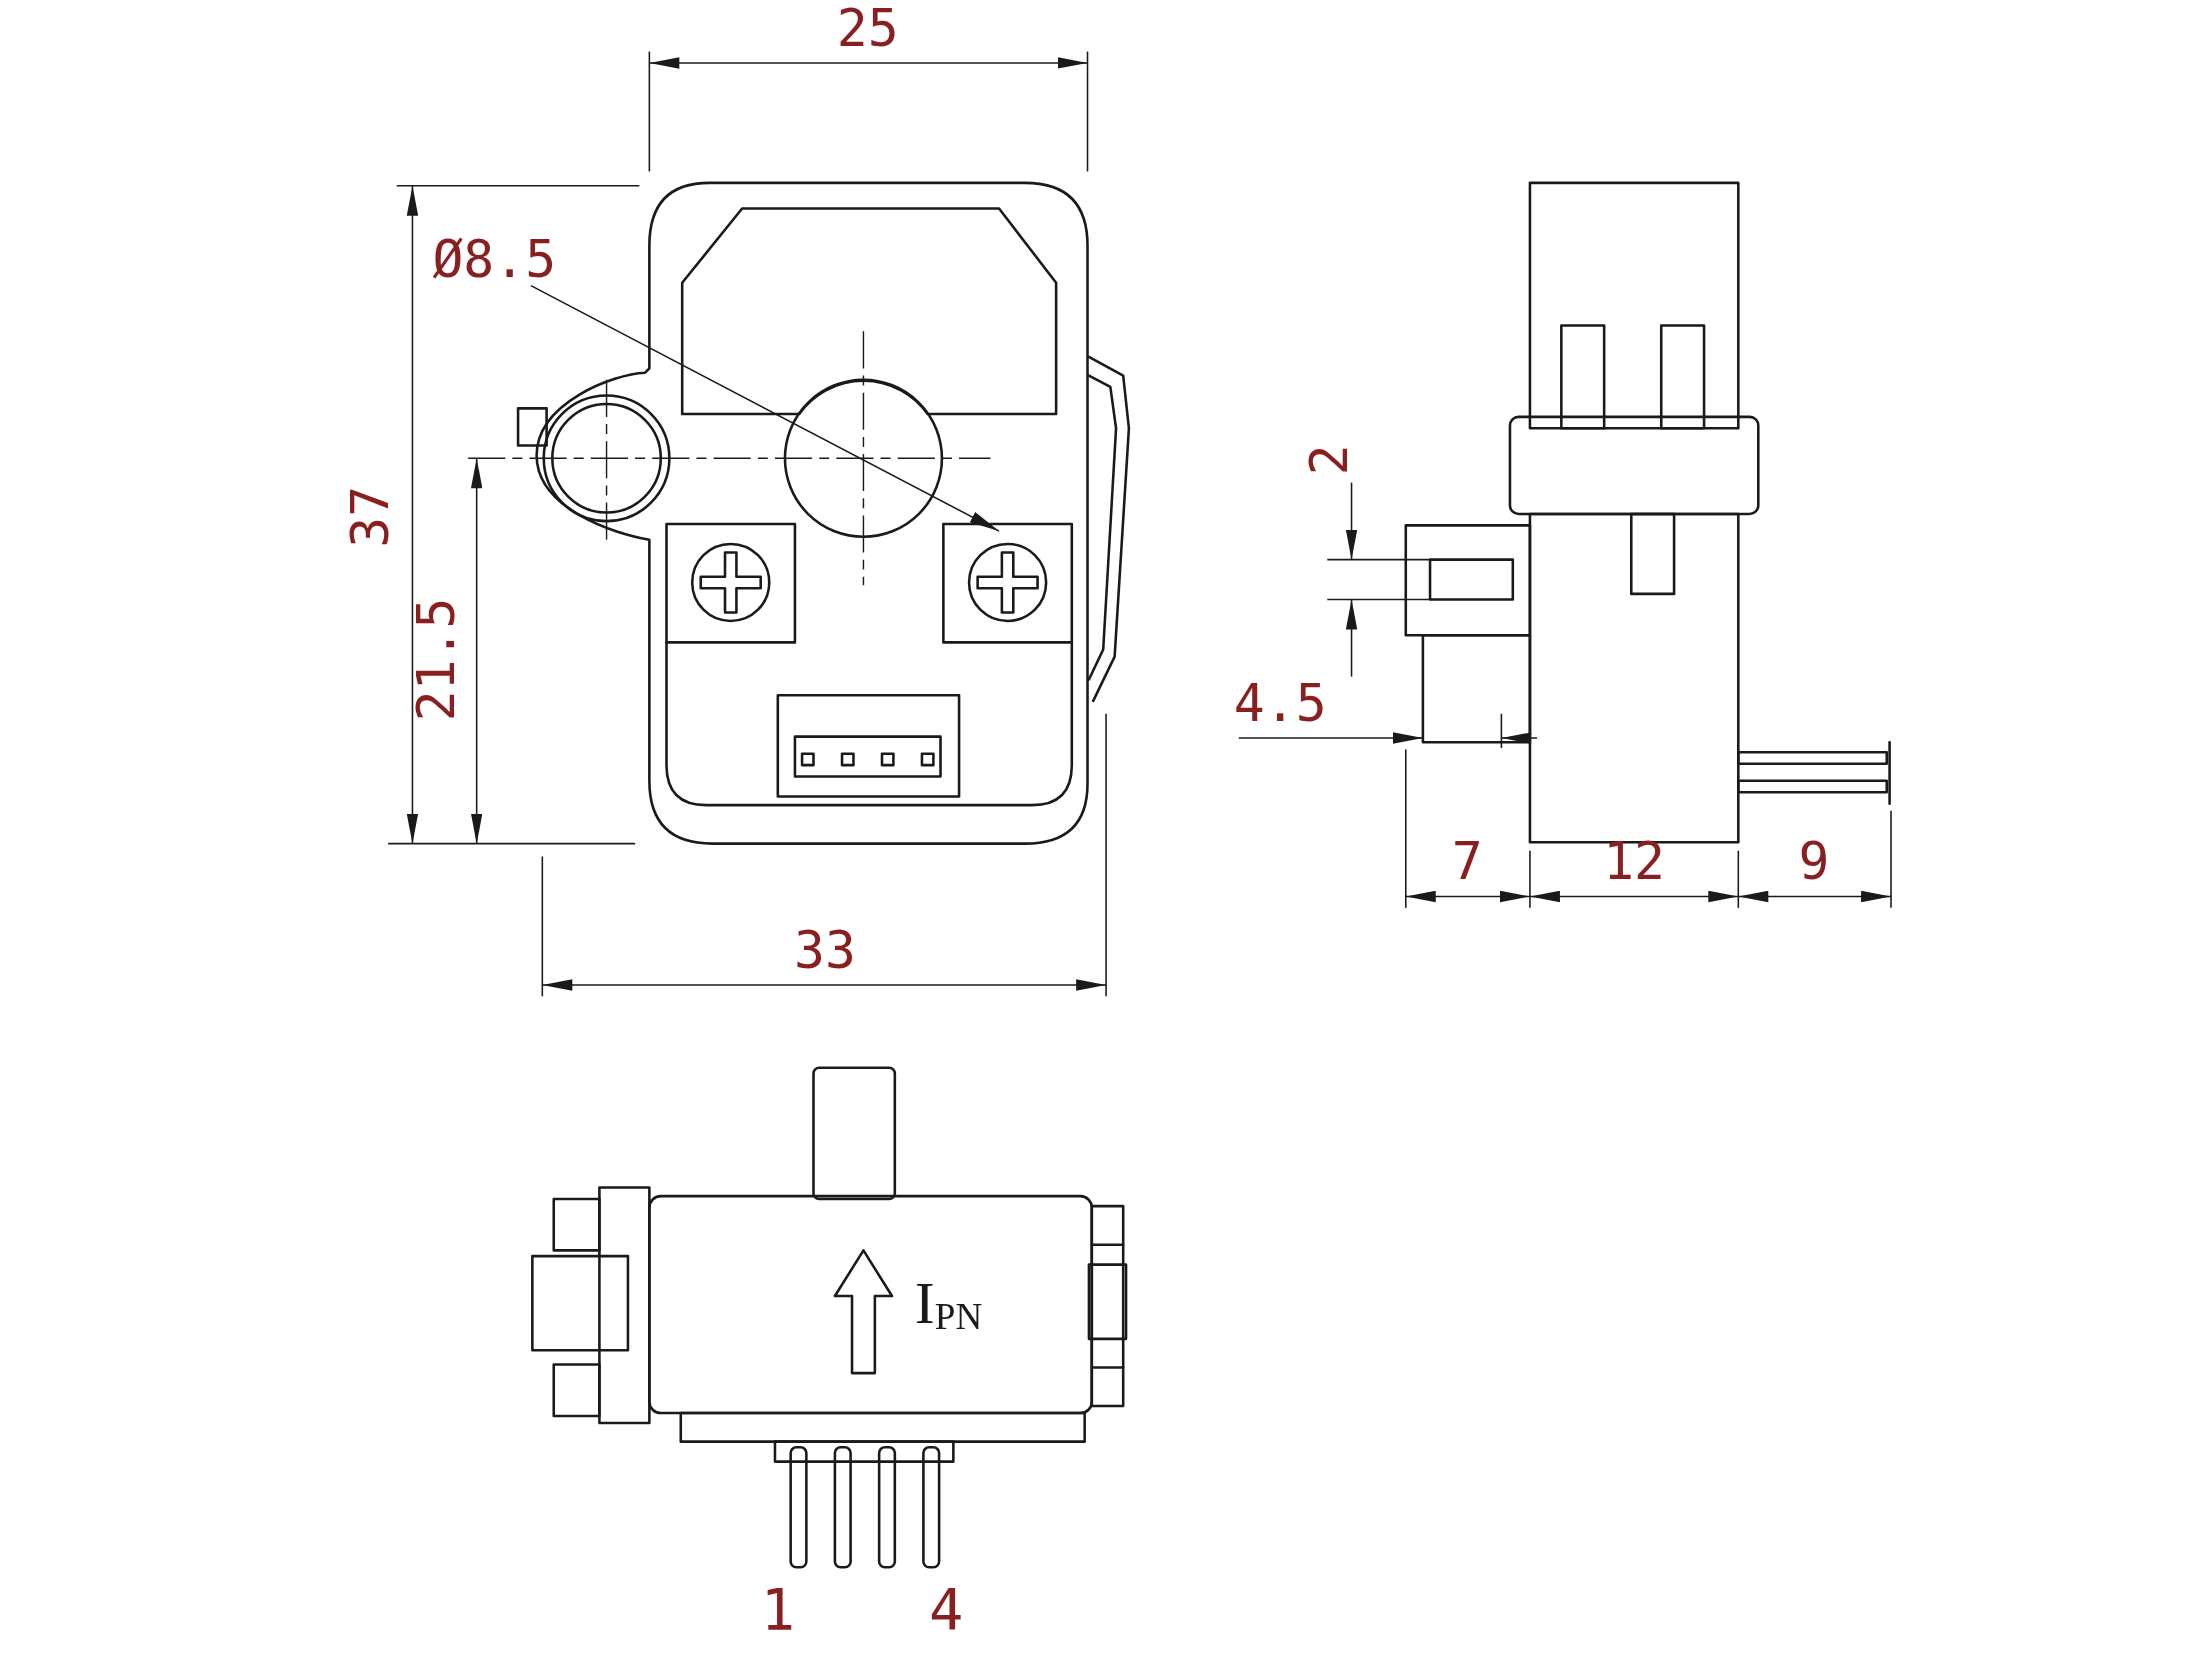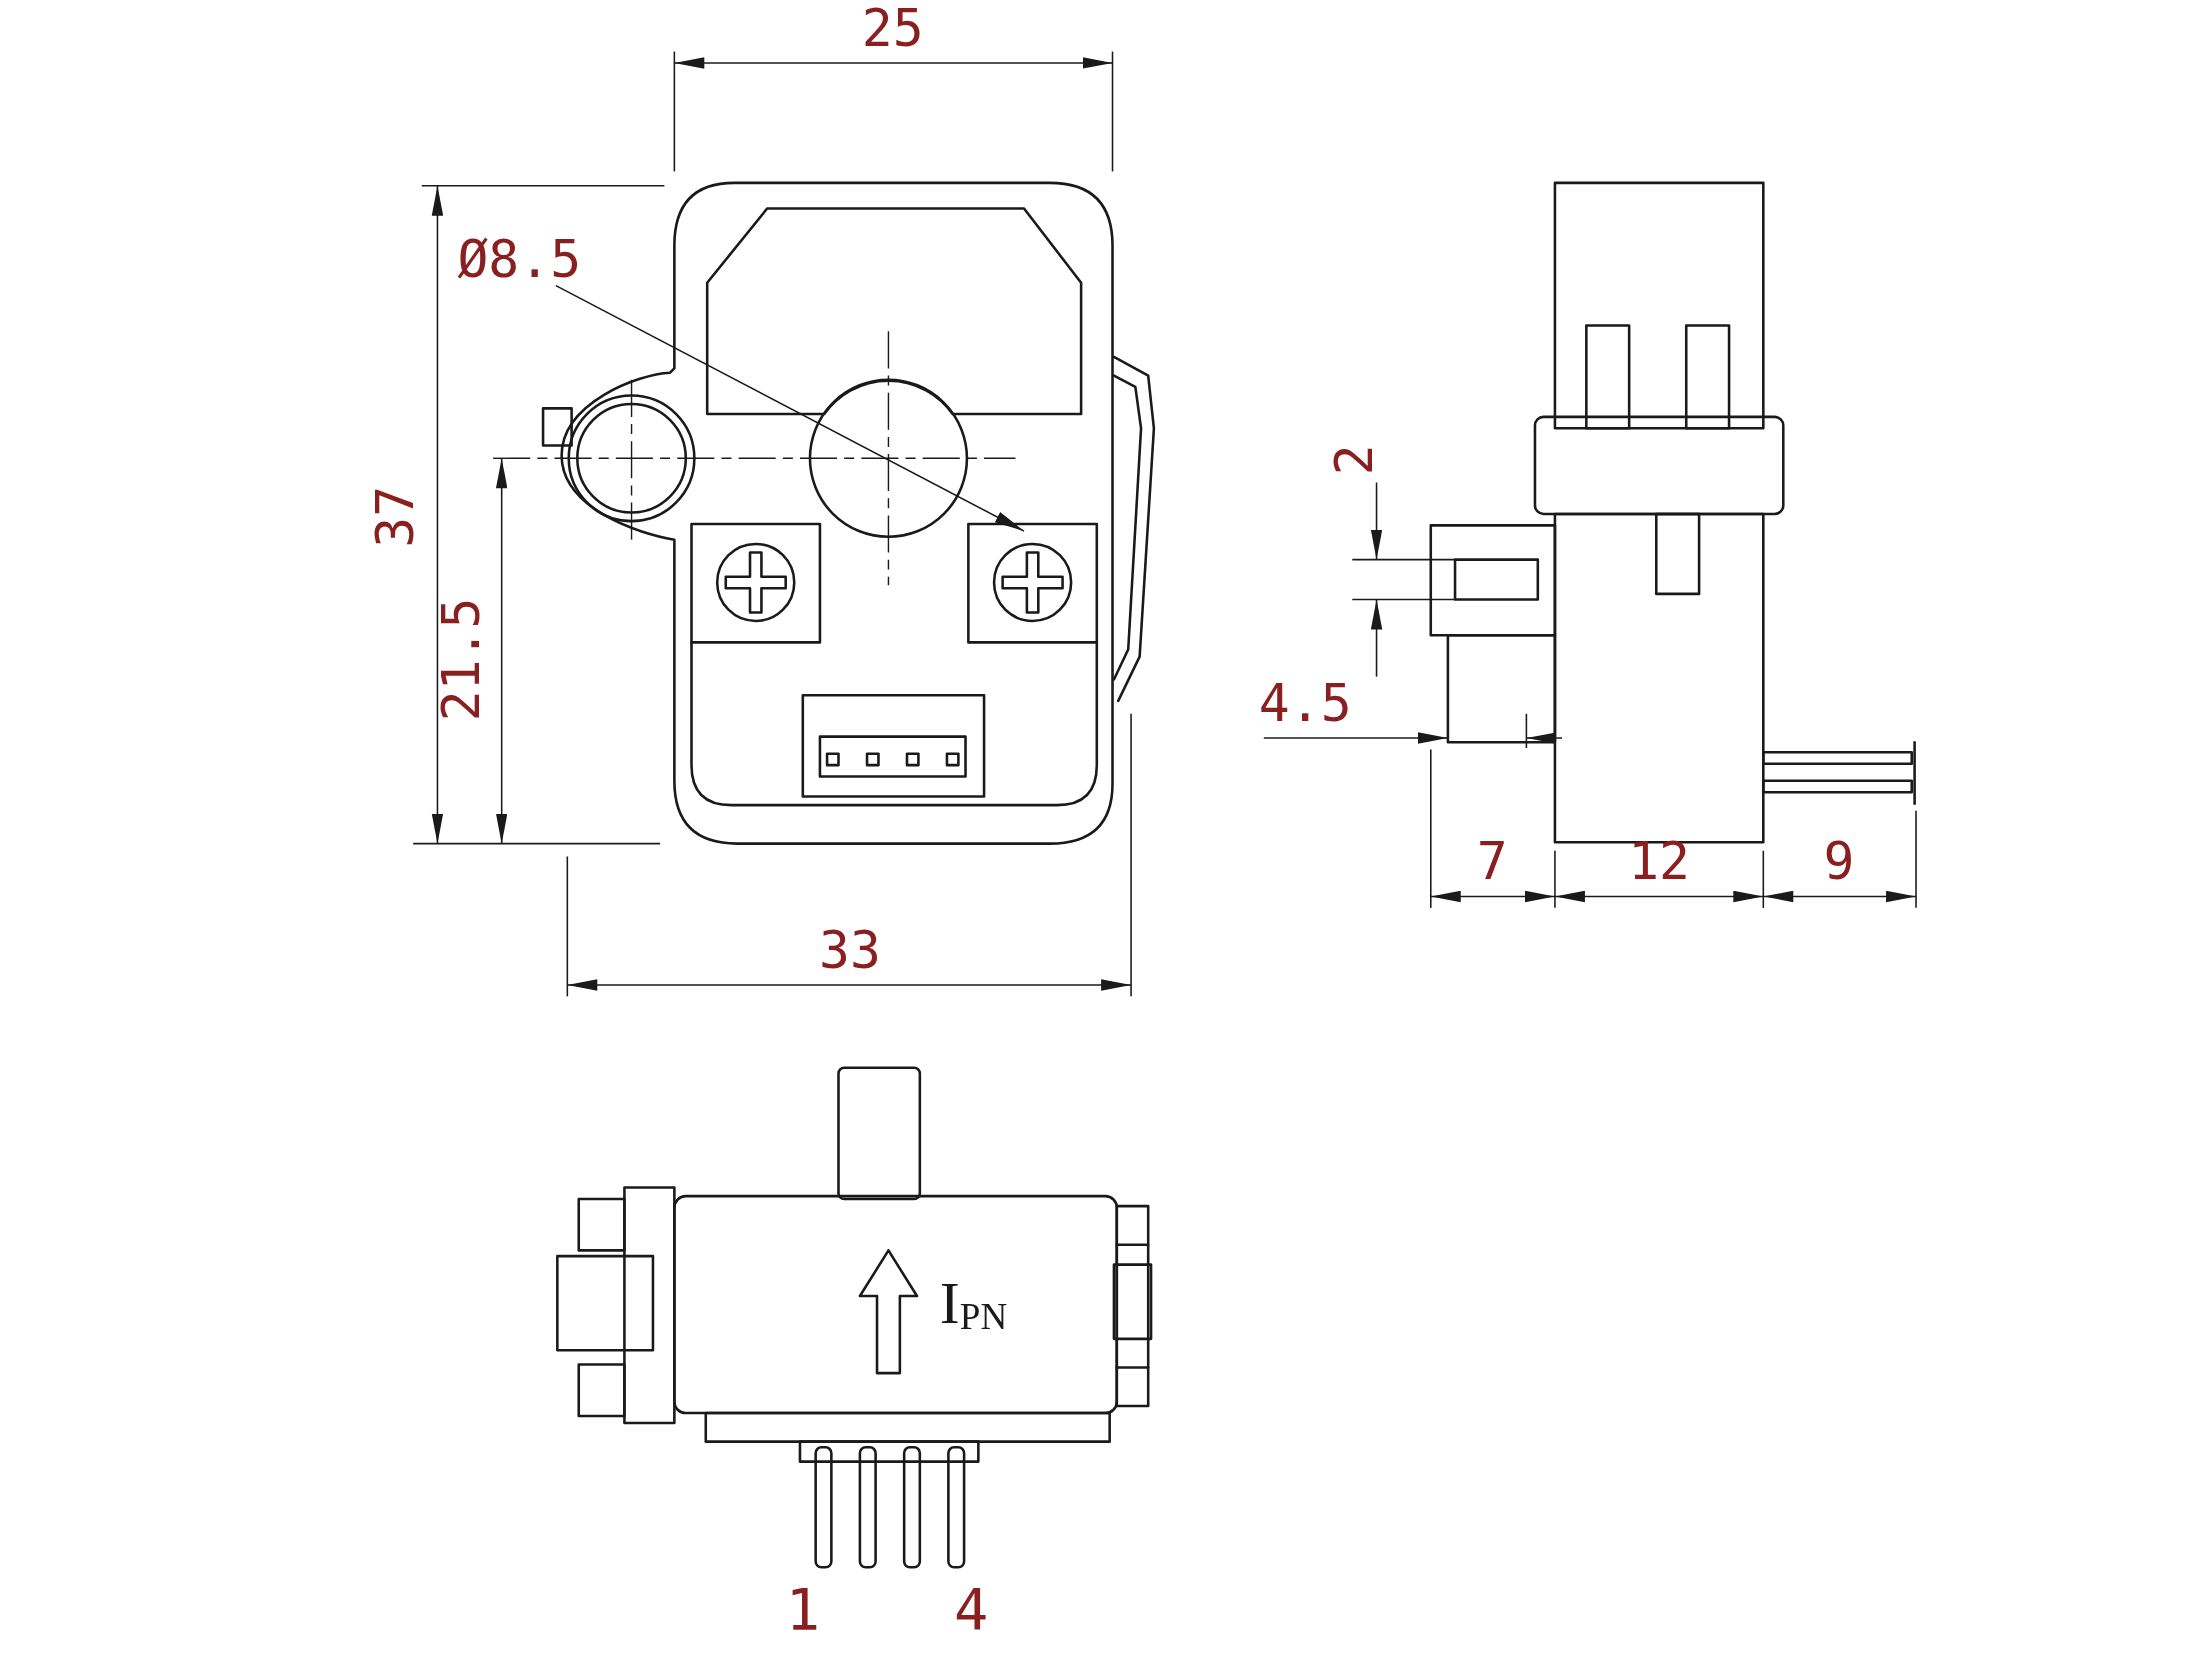--- a/index.html
+++ b/index.html
@@ -1,16 +1,16 @@
 <!DOCTYPE html>
 <html style="--line: #1a1a1a; --dim: #8a1f1f; --bg: #ffffff;font-size:11.6px"><head>
 <meta charset="utf-8">
 <style>
   html,body{margin:0;padding:0;background:var(--bg,#ffffff);}
-  .stage{width:1955px;height:1673px;background:var(--bg,#ffffff);overflow:hidden;margin-left:25px;}
+  .stage{width:1955px;height:1673px;background:var(--bg,#ffffff);overflow:hidden;}
   .obj{fill:none;stroke:var(--line,#1a1a1a);stroke-width:1.8;stroke-linejoin:round;stroke-linecap:round;}
   .thin{fill:none;stroke:var(--line,#1a1a1a);stroke-width:1.1;stroke-linecap:butt;}
   .center{fill:none;stroke:var(--line,#1a1a1a);stroke-width:1;stroke-dasharray:26 5 7 5;}
   .white{fill:#ffffff;}
   text.dim{fill:var(--dim,#8a1f1f);font-family:"DejaVu Sans Mono",monospace;font-size:36px;}
   text.pinlbl{fill:var(--dim,#8a1f1f);font-family:"DejaVu Sans Mono",monospace;font-size:40px;}
   text.serif{fill:var(--line,#1a1a1a);font-family:"Liberation Serif",serif;}
 </style>
 </head>
 <body>

